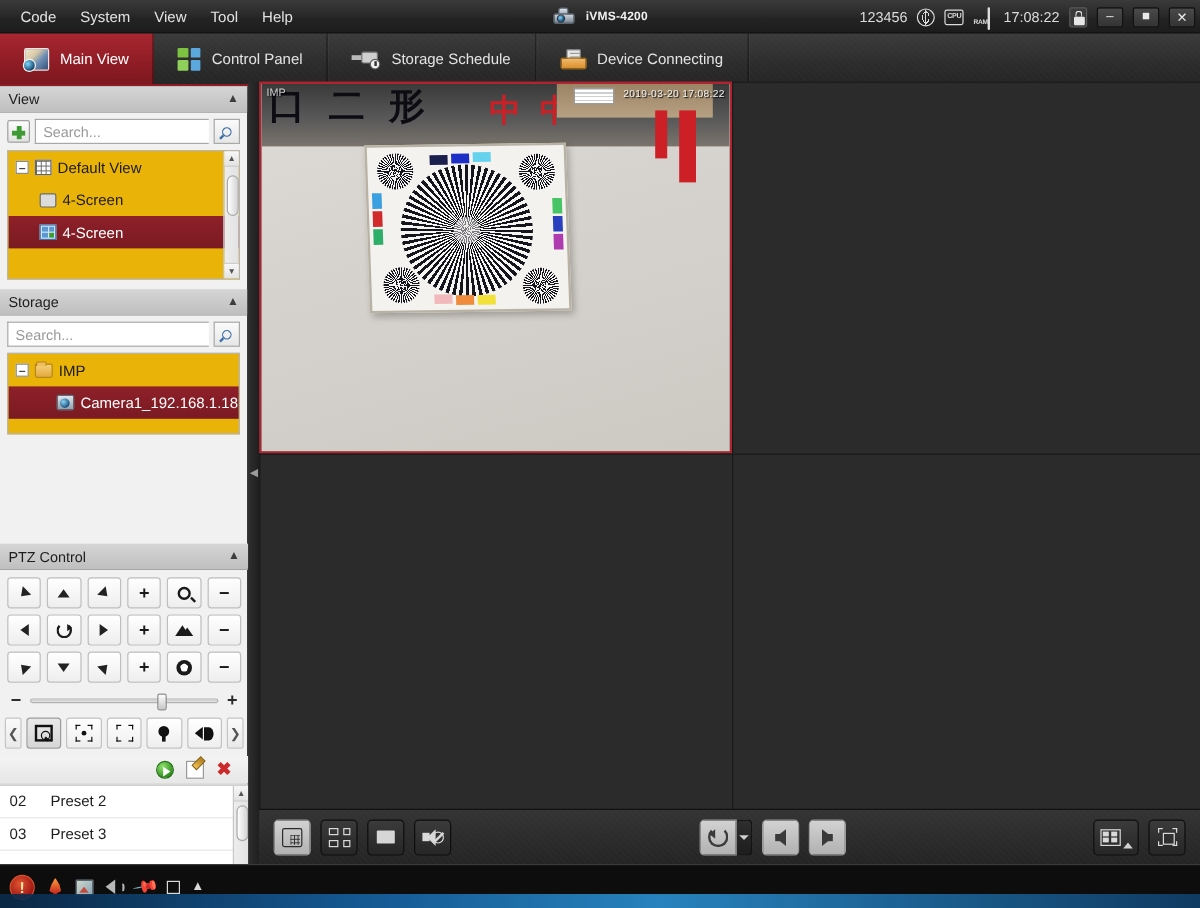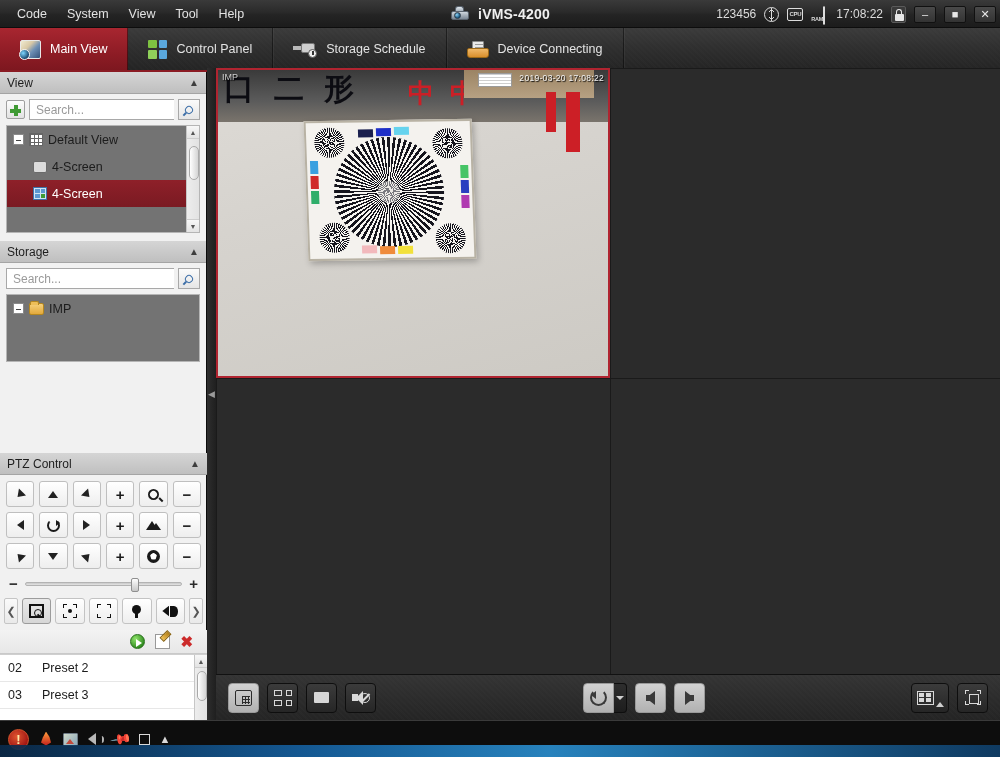--- a/index.html
+++ b/index.html
@@ -23,21 +23,21 @@
   .menu-item {
     color: #e2e2e2; font-size: 12.5px; padding: 4px 9px; border-radius: 2px;
     white-space: nowrap; cursor: default;
   }
 
   .title-center {
     position: absolute; left: 0; right: 0; top: 0; height: 28px;
     display: flex; align-items: center; justify-content: center; gap: 8px;
     pointer-events: none;
   }
-  .app-title { color: #f0f0f0; font-size: 14px; font-weight: bold; letter-spacing: .2px; }
+  .app-title { color: #f0f0f0; font-size: 10px; font-weight: bold; letter-spacing: .2px; }
   .cam-logo {
     width: 20px; height: 17px; position: relative; display: inline-block;
   }
   .cam-logo .body {
     position: absolute; left: 1px; top: 5px; width: 18px; height: 9px;
     background: linear-gradient(180deg,#cfd6dd,#7b8794); border-radius: 2px;
     border: 1px solid #5b646f;
   }
   .cam-logo .lens {
     position: absolute; left: 4px; top: 6px; width: 7px; height: 7px; border-radius: 50%;
@@ -174,21 +174,21 @@
     background: linear-gradient(180deg,#fbfbfb,#e6e6e6);
     display: flex; align-items: center; justify-content: center; flex: none;
   }
   .mag {
     width: 8px; height: 8px; border: 1.6px solid #3d6fa8; border-radius: 50%;
     position: relative; transform: rotate(45deg);
   }
   .mag:after { content:''; position: absolute; left: 2px; top: 7px; width: 1.6px; height: 4px; background: #3d6fa8; }
 
   .treebox {
-    margin: 0 6px; background: #737373; border: 1px solid #b5b5b5; position: relative; overflow: hidden;
+    margin: 0 6px; background: #eab308; border: 1px solid #b5b5b5; position: relative; overflow: hidden;
   }
   .tree-view { height: 108px; }
   .tree-cam  { height: 68px; }
   .trow {
     height: 27px; display: flex; align-items: center; gap: 5px; padding-left: 6px;
     font-size: 12.5px; color: #1c1c1c; white-space: nowrap;
   }
   .trow.sel { background: linear-gradient(180deg,#8e2029,#7a1a22); color: #fff; }
   .trow.indent1 { padding-left: 26px; }
   .trow.indent2 { padding-left: 40px; }
@@ -572,20 +572,24 @@
       <div class="searchgo">
           <span class="mag"></span>
         </div>
     </div>
     <div class="treebox tree-cam">
       <div class="trow">
         <span class="expander"></span>
         <span class="ic-folder"></span>
         <span>IMP</span>
       </div>
+      <div class="trow indent2 sel">
+        <span class="ic-cam2"></span>
+        <span>Camera1_192.168.1.18</span>
+      </div>
     </div>
 
     <div class="ptz-wrap">
       <div class="pan-header">
         <span>PTZ Control</span>
         <span class="chev">▲</span>
       </div>
 
       <div class="ptz-pad">
         <div class="ptzb">

